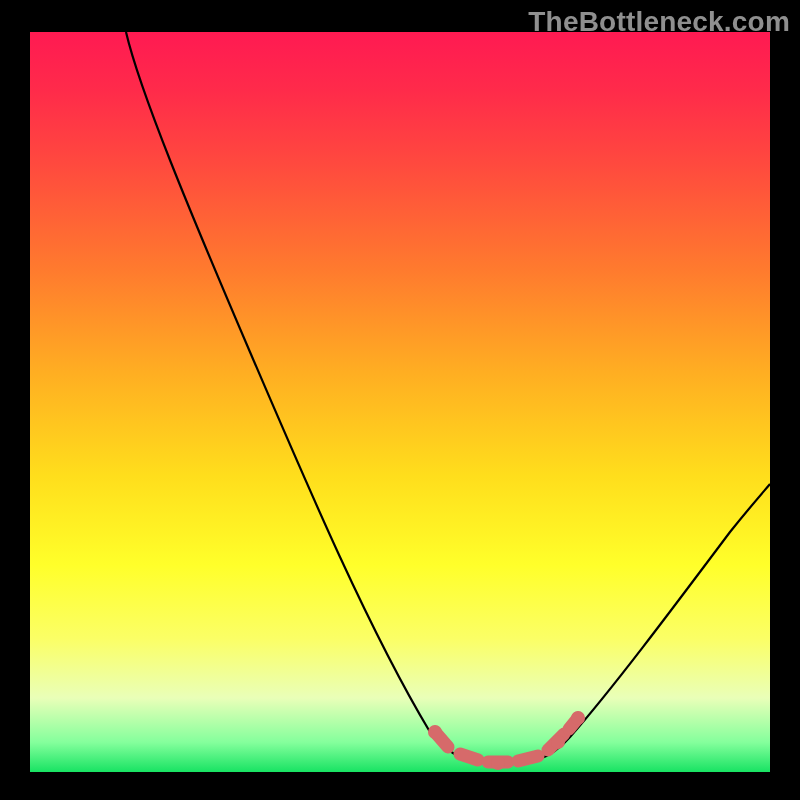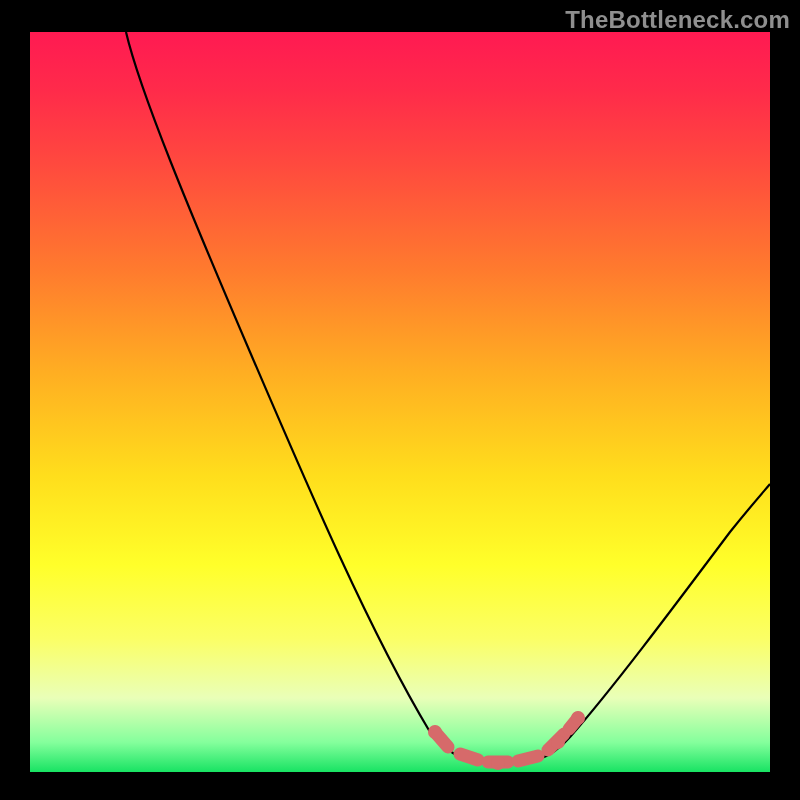--- a/index.html
+++ b/index.html
@@ -34,21 +34,21 @@
     position: absolute;
     left: 0; top: 0;
     width: 740px;
     height: 740px;
   }
   .watermark {
     position: absolute;
     top: 6px;
     right: 10px;
     font-family: Arial, Helvetica, sans-serif;
-    font-size: 24px;
+    font-size: 28px;
     font-weight: 600;
     color: #8f8f8f;
     letter-spacing: 0.2px;
   }
 </style>
 </head>
 <body>
 
 <div class="stage">
   <div class="watermark">TheBottleneck.com</div>

